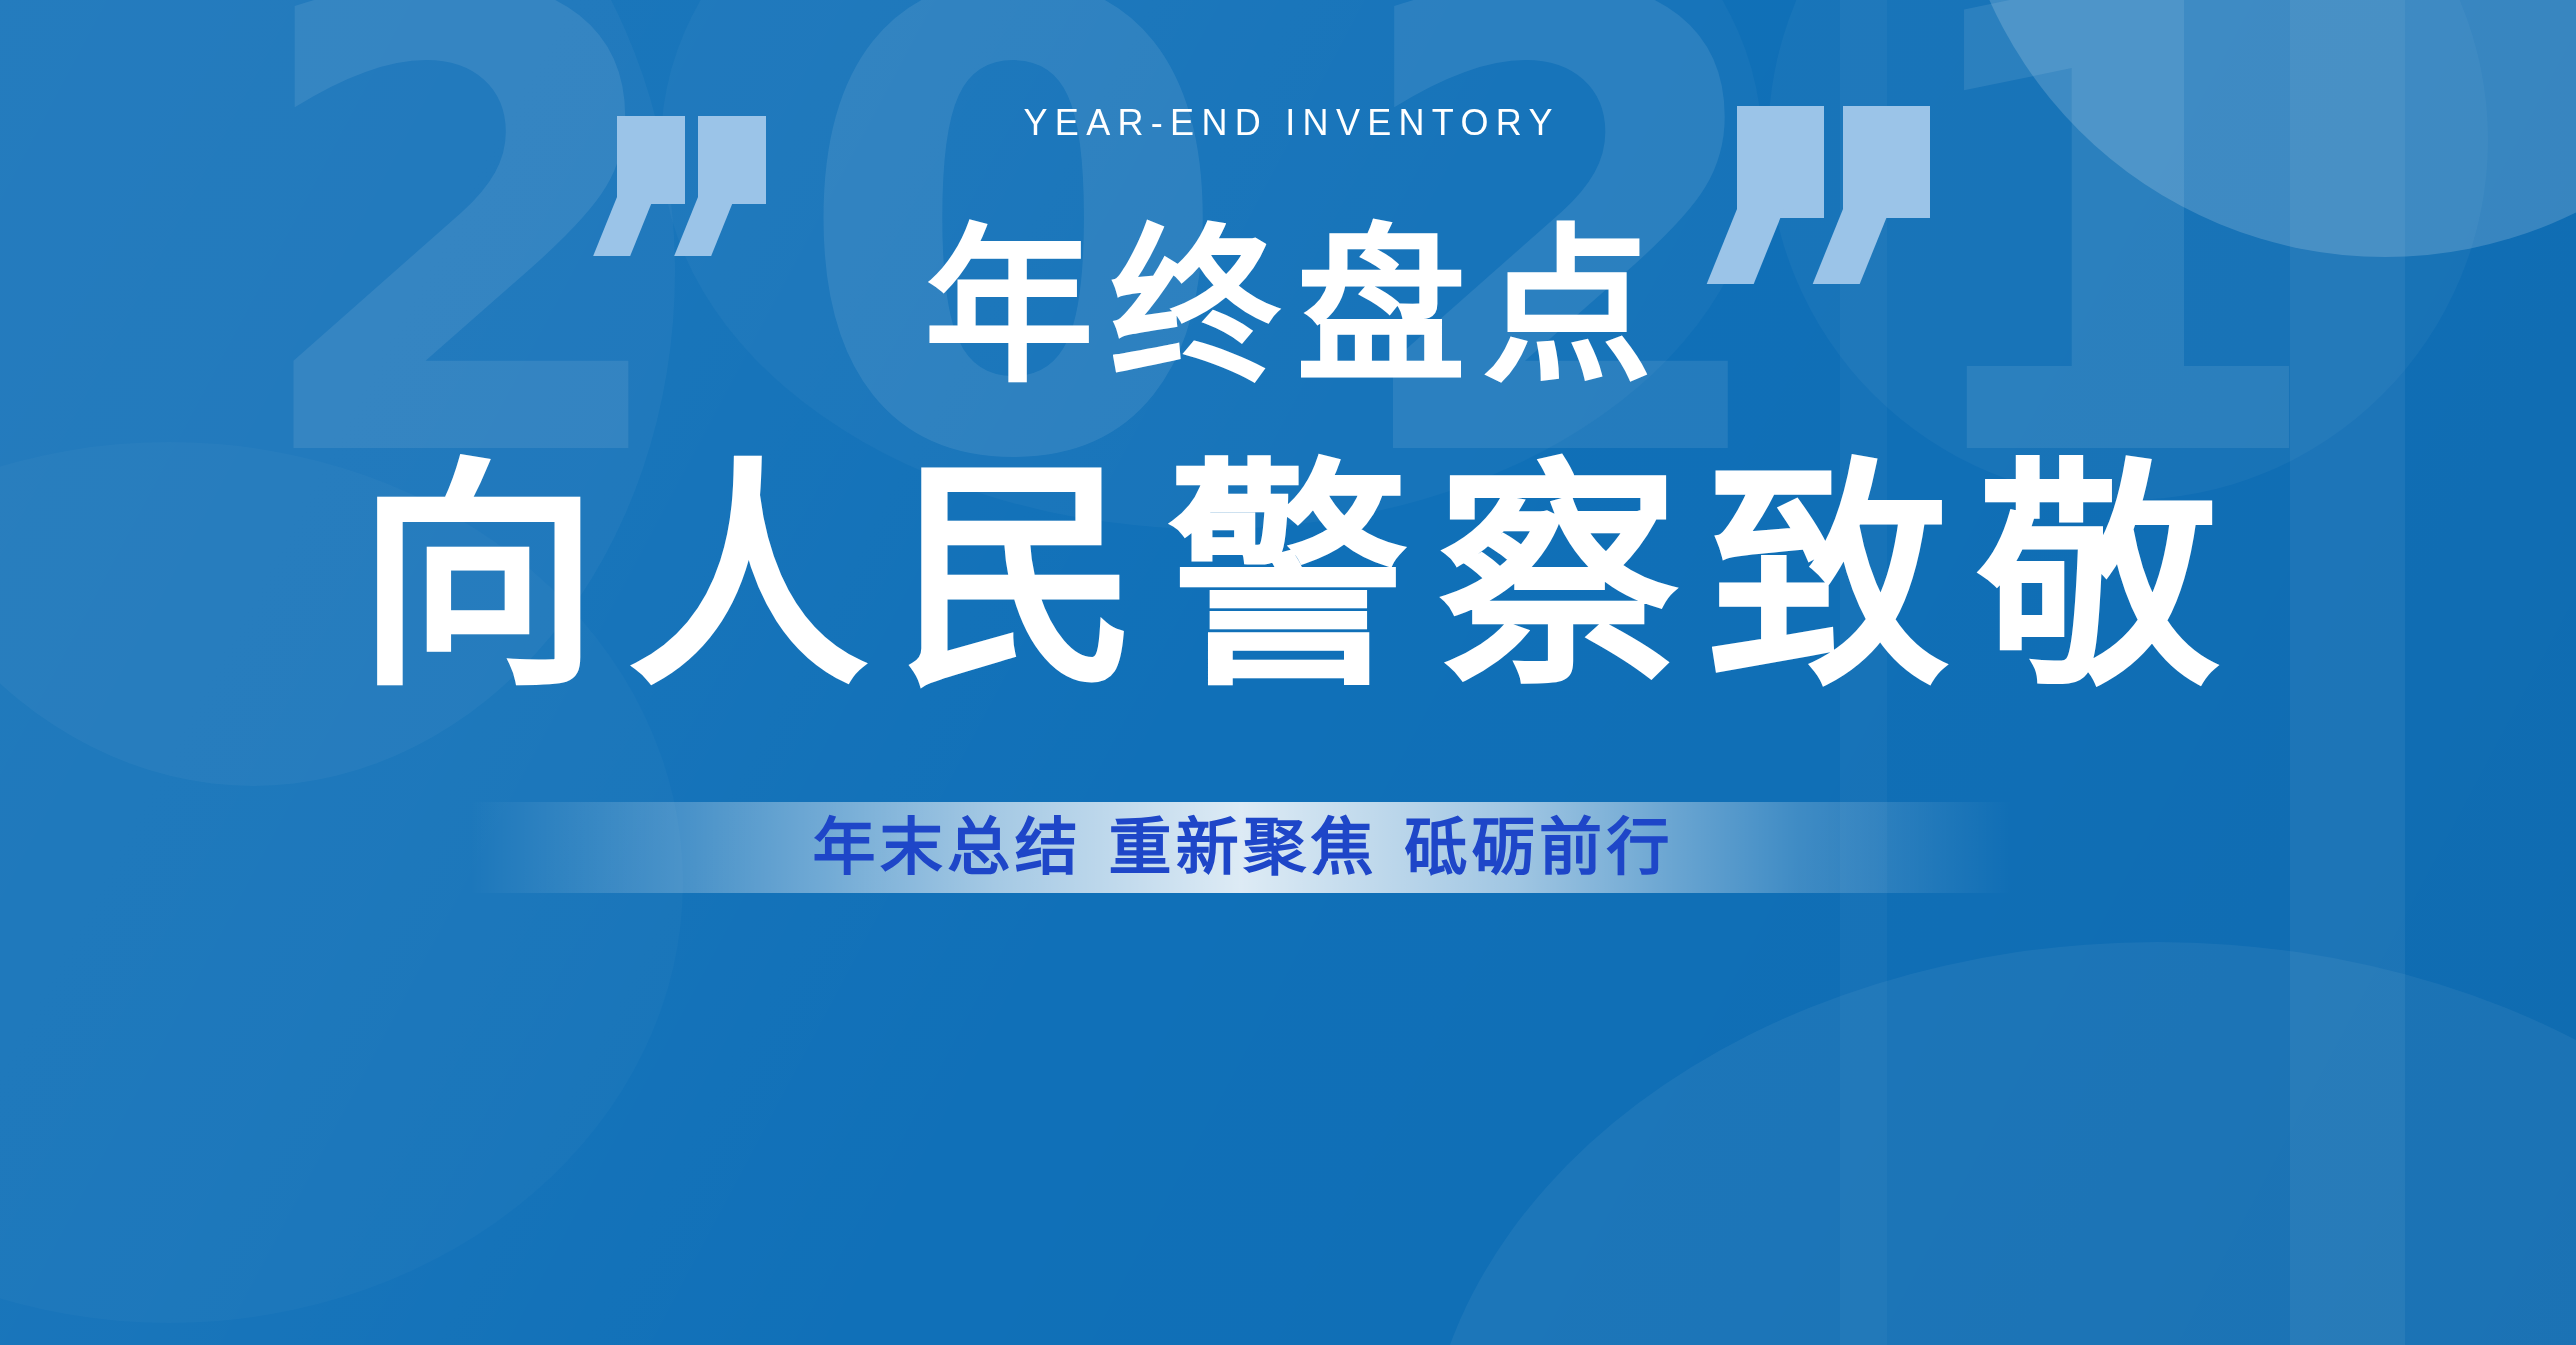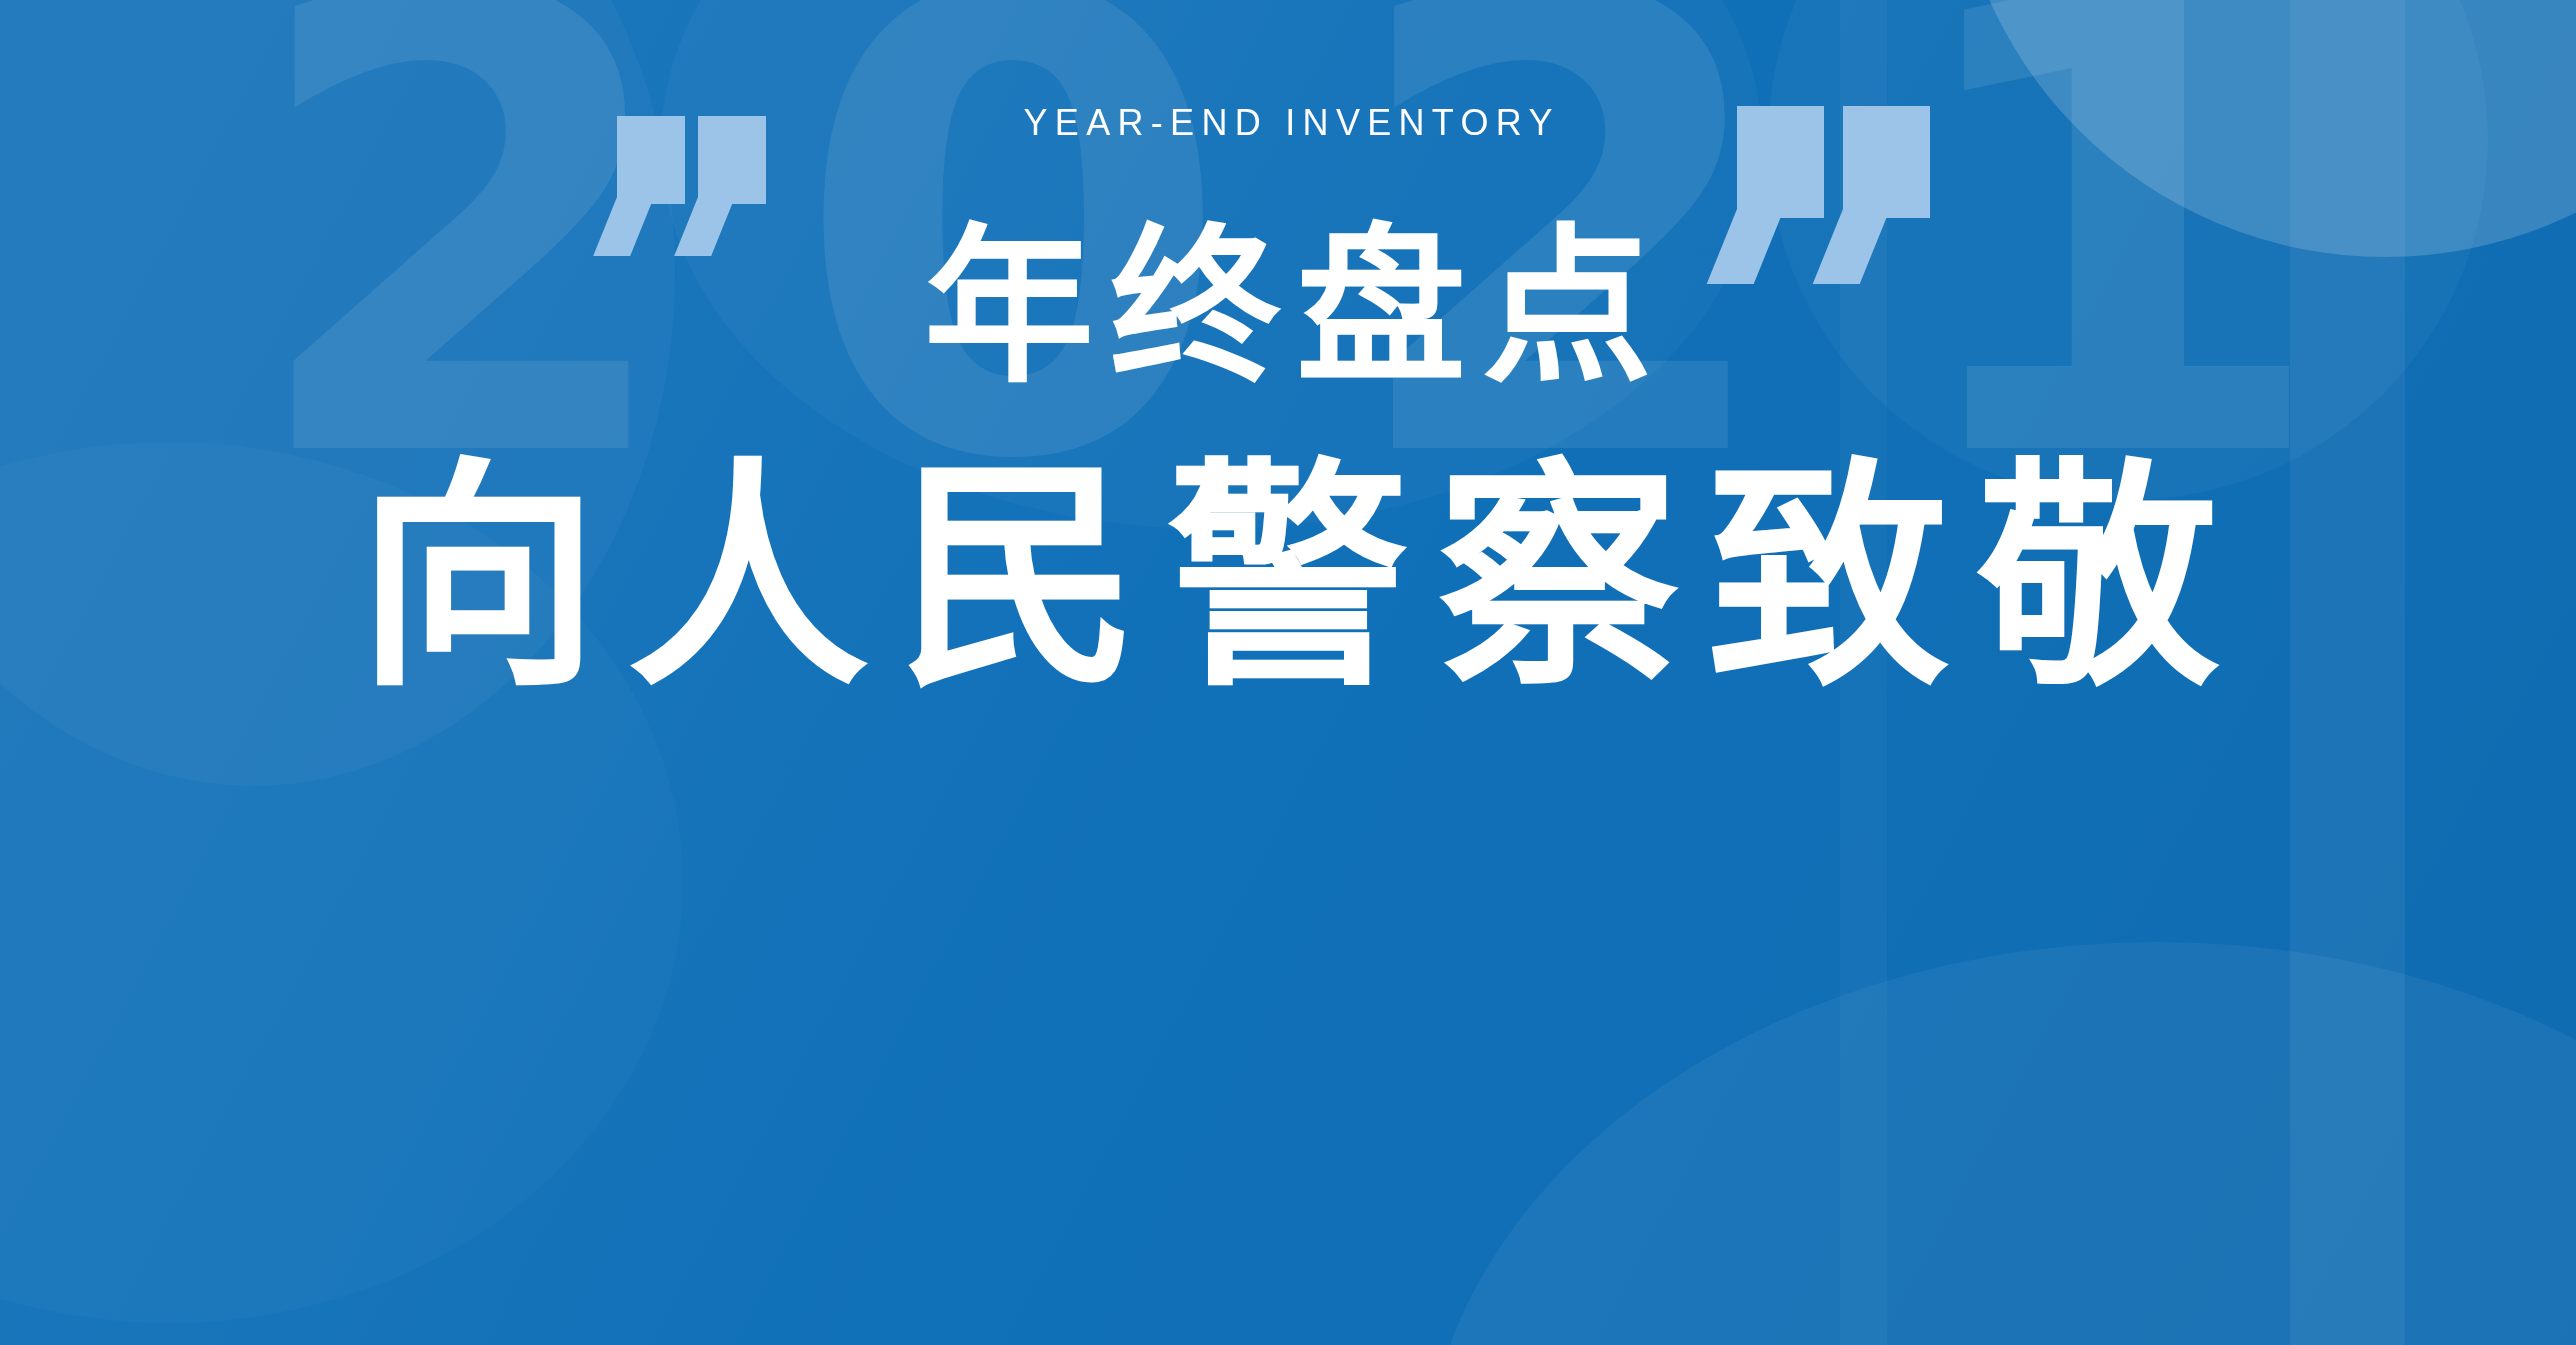--- a/index.html
+++ b/index.html
@@ -254,15 +254,18 @@
       <span class="tail"></span>
     </div>
   </div>
 
   <div class="content">
     <div class="eyebrow">YEAR-END INVENTORY</div>
     <div class="headline-1">年终盘点</div>
     <div class="headline-2">向人民警察致敬</div>
   </div>
 
+  <div class="subtitle-bar">
+    <div class="subtitle-text">年末总结 重新聚焦 砥砺前行</div>
+  </div>
 
 </div>
 
 
 </body></html>

